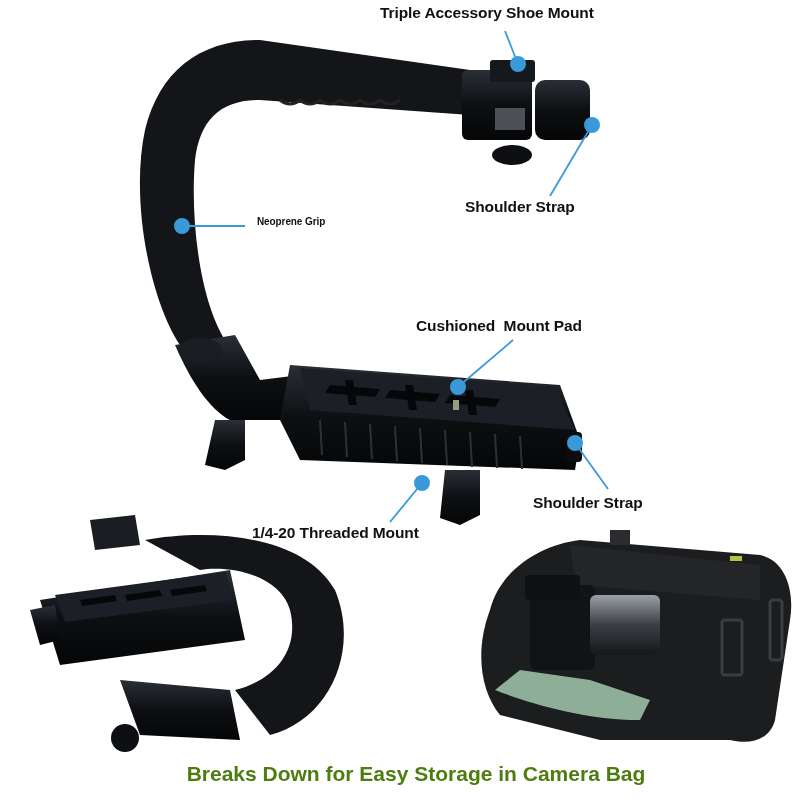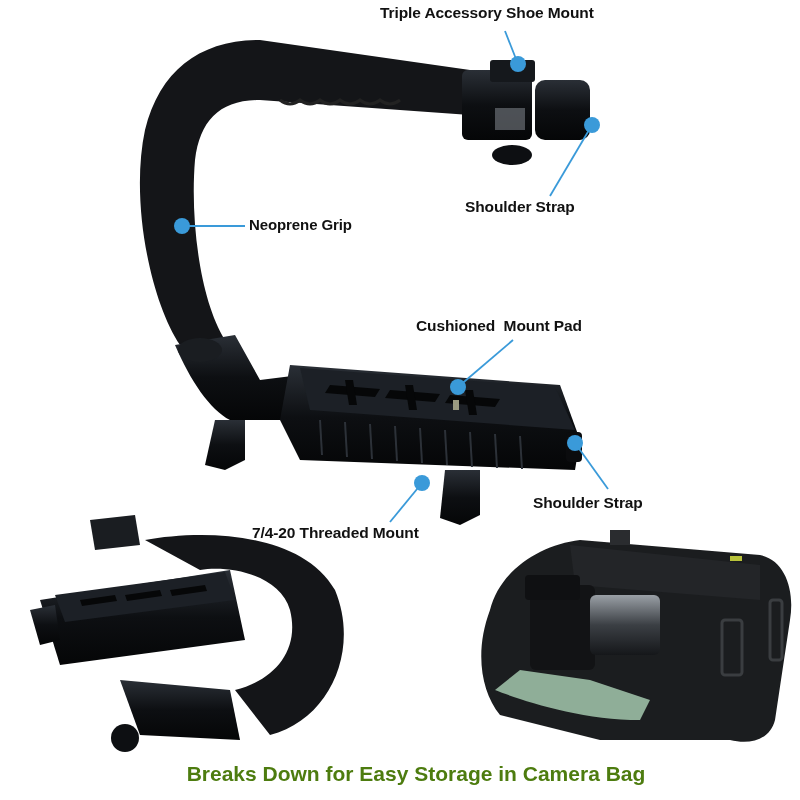--- a/index.html
+++ b/index.html
@@ -125,19 +125,19 @@
       <line x1="575" y1="443" x2="608" y2="489"></line>
       <circle cx="575" cy="443" r="8" stroke="none"></circle>
 
       <line x1="422" y1="483" x2="390" y2="522"></line>
       <circle cx="422" cy="483" r="8" stroke="none"></circle>
     </g>
   </svg>
 
   <div class="label" style="left:380px; top:4px; font-size:15.5px;">Triple Accessory Shoe Mount</div>
   <div class="label" style="left:465px; top:198px; font-size:15.5px;">Shoulder Strap</div>
-  <div class="label" style="left:249px; top:216px; font-size:15px;">Neoprene Grip</div>
+  <div class="label" style="left:257px; top:216px; font-size:10px;">Neoprene Grip</div>
   <div class="label" style="left:416px; top:317px; font-size:15.5px; white-space:pre;">Cushioned  Mount Pad</div>
   <div class="label" style="left:533px; top:494px; font-size:15.5px;">Shoulder Strap</div>
-  <div class="label" style="left:252px; top:524px; font-size:15.5px;">7/4-20 Threaded Mount</div>
+  <div class="label" style="left:252px; top:524px; font-size:15.5px;">1/4-20 Threaded Mount</div>
 
   <div class="caption">Breaks Down for Easy Storage in Camera Bag</div>
 </div>
 
 </body></html>

